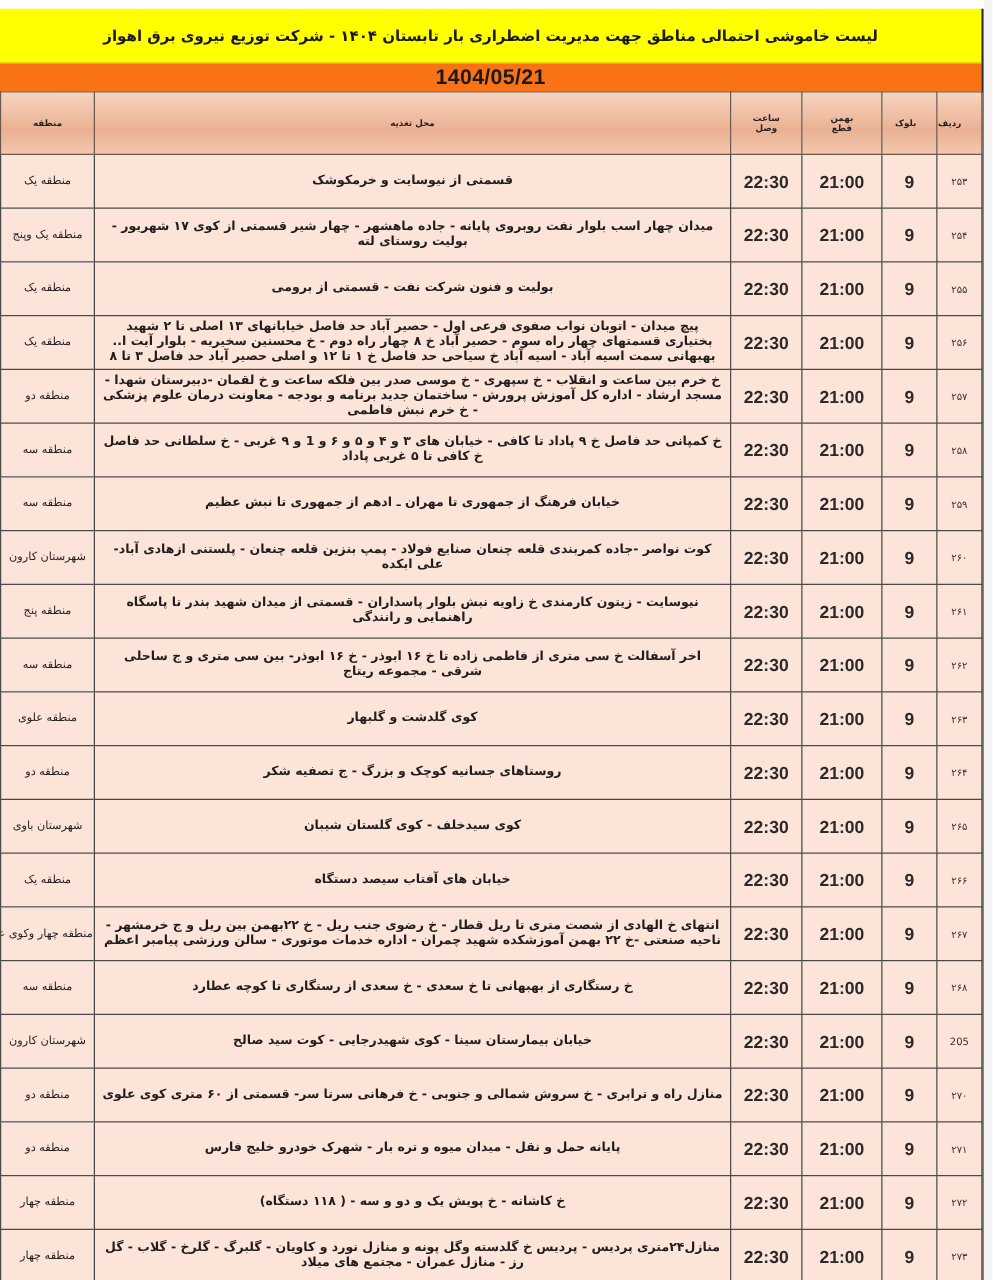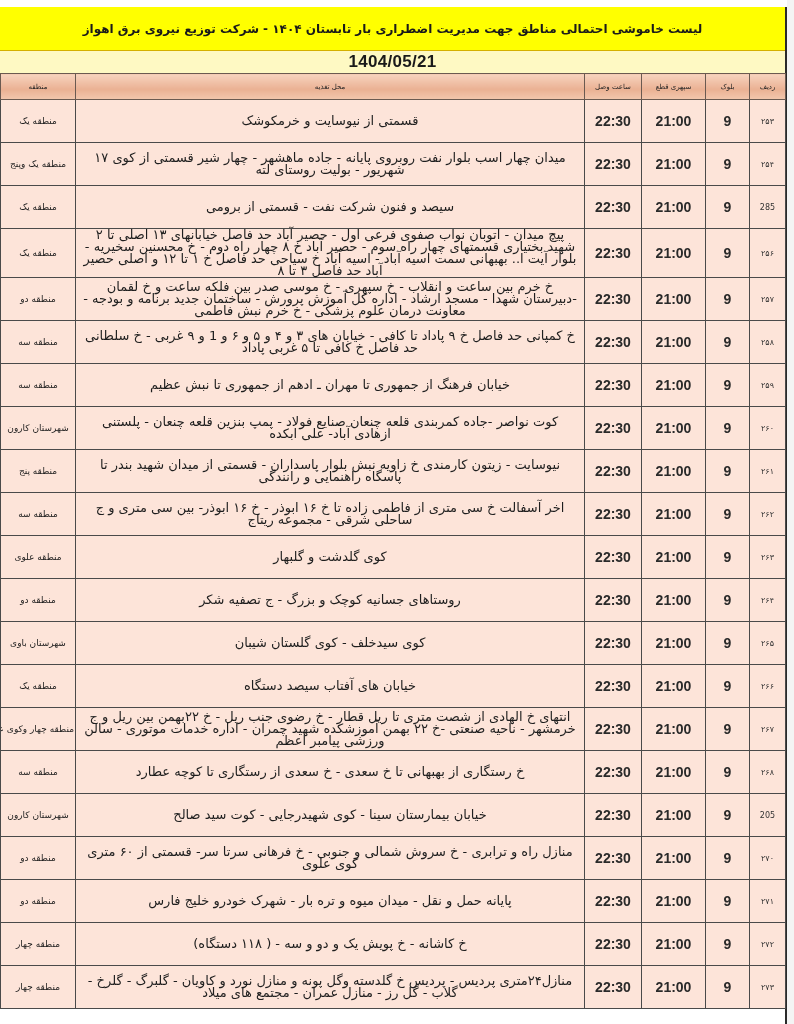--- a/index.html
+++ b/index.html
@@ -19,48 +19,48 @@
     background: #f4f4f4;
   }
   .title-band {
     height: 43px; background: #ffff00;
     display: flex; align-items: center; justify-content: center;
     direction: rtl;
     font-size: 12px; font-weight: bold; color: #1a1a1a;
     border-bottom: 1px solid #d4b000;
   }
   .date-band {
-    height: 22px; background: #fef9c3;
+    height: 22px; background: #f97316;
     display: flex; align-items: center; justify-content: center;
     font-family: "Liberation Sans", sans-serif;
     font-size: 17px; font-weight: bold; color: #1a1a1a;
     letter-spacing: 0.3px;
   }
   table {
     border-collapse: collapse; width: 785px; table-layout: fixed;
     direction: rtl;
   }
   th {
-    height: 17px; padding: 4px;
+    height: 17px; padding: 16px;
     background: linear-gradient(to bottom, #f7d3be 0%, #eab193 60%, #f3c7ad 100%);
     border: 1px solid #6b5a50;
-    font-size: 7px; font-weight: normal; color: #222;
+    font-size: 7px; font-weight: bold; color: #222;
   }
   td {
     background: #fde4d9;
     border: 1px solid #4a4a4a;
     text-align: center; vertical-align: middle;
     padding: 0 4px;
     color: #1e1e1e;
     height: 43px;
     box-sizing: border-box;
   }
   td.num { font-family: "Liberation Sans", sans-serif; font-weight: bold; font-size: 14px; color: #2a2a2a; }
   td.row-id { font-size: 8px; color: #333; text-align: center; }
-  td.loc { font-size: 13px; font-weight: normal; line-height: 12px; padding: 0 6px; }
+  td.loc { font-size: 10px; font-weight: bold; line-height: 12px; padding: 0 6px; }
   td.region { font-size: 9px; font-weight: normal; white-space: nowrap; overflow: hidden; padding: 0 1px; }
 </style>
 </head>
 <body>
 
 <div class="page">
   <div class="title-band">لیست خاموشی احتمالی مناطق جهت مدیریت اضطراری بار تابستان ۱۴۰۴ - شرکت توزیع نیروی برق اهواز</div>
   <div class="date-band">1404/05/21</div>
 
   <table>
@@ -69,21 +69,21 @@
       <col style="width:44px">
       <col style="width:64px">
       <col style="width:57px">
       <col style="width:509px">
       <col style="width:75px">
     </colgroup>
     <thead>
       <tr>
         <th>ردیف</th>
         <th>بلوک</th>
-        <th>سپهری قطع</th>
+        <th>بهمن قطع</th>
         <th>ساعت وصل</th>
         <th>محل تغذیه</th>
         <th>منطقه</th>
       </tr>
     </thead>
     <tbody id="rows">
         <tr>
           <td class="row-id">۲۵۳</td>
           <td class="num">9</td>
           <td class="num">21:00</td>
@@ -93,25 +93,25 @@
         </tr>
         <tr>
           <td class="row-id">۲۵۴</td>
           <td class="num">9</td>
           <td class="num">21:00</td>
           <td class="num">22:30</td>
           <td class="loc">میدان چهار اسب بلوار نفت روبروی پایانه - جاده ماهشهر - چهار شیر قسمتی از کوی ۱۷ شهریور - بولیت روستای لته</td>
           <td class="region">منطقه یک وپنج</td>
         </tr>
         <tr>
-          <td class="row-id">285</td>
-          <td class="num">9</td>
-          <td class="num">21:00</td>
-          <td class="num">22:30</td>
-          <td class="loc">سیصد و فنون شرکت نفت - قسمتی از برومی</td>
+          <td class="row-id">۲۵۵</td>
+          <td class="num">9</td>
+          <td class="num">21:00</td>
+          <td class="num">22:30</td>
+          <td class="loc">بولیت و فنون شرکت نفت - قسمتی از برومی</td>
           <td class="region">منطقه یک</td>
         </tr>
         <tr>
           <td class="row-id">۲۵۶</td>
           <td class="num">9</td>
           <td class="num">21:00</td>
           <td class="num">22:30</td>
           <td class="loc">پیچ میدان - اتوبان نواب صفوی فرعی اول - حصیر آباد حد فاصل خیابانهای ۱۳ اصلی تا ۲ شهید بختیاری قسمتهای چهار راه سوم - حصیر آباد خ ۸ چهار راه دوم - خ محسنین سخیریه - بلوار آیت ا.. بهبهانی سمت اسیه آباد - اسیه آباد خ سیاحی حد فاصل خ ۱ تا ۱۲ و اصلی حصیر آباد حد فاصل ۳ تا ۸</td>
           <td class="region">منطقه یک</td>
         </tr>

